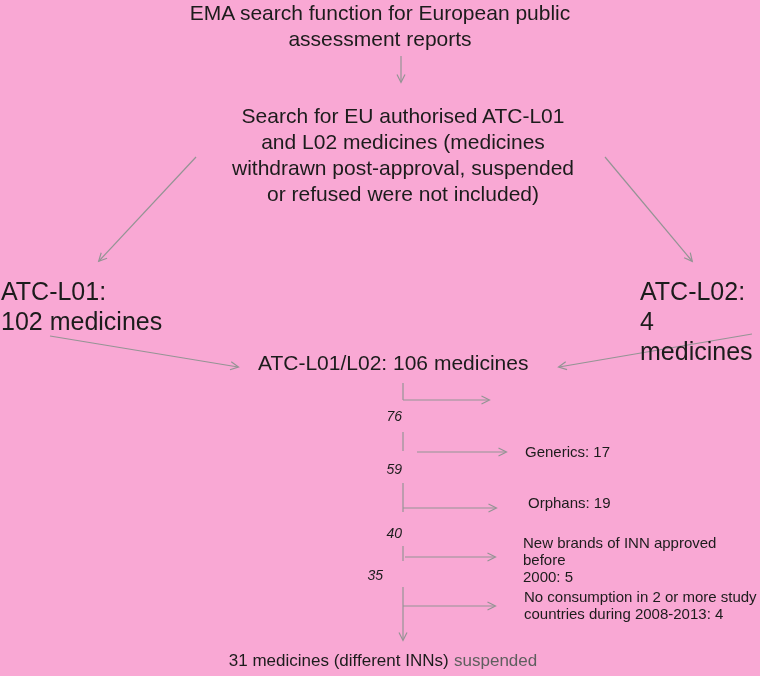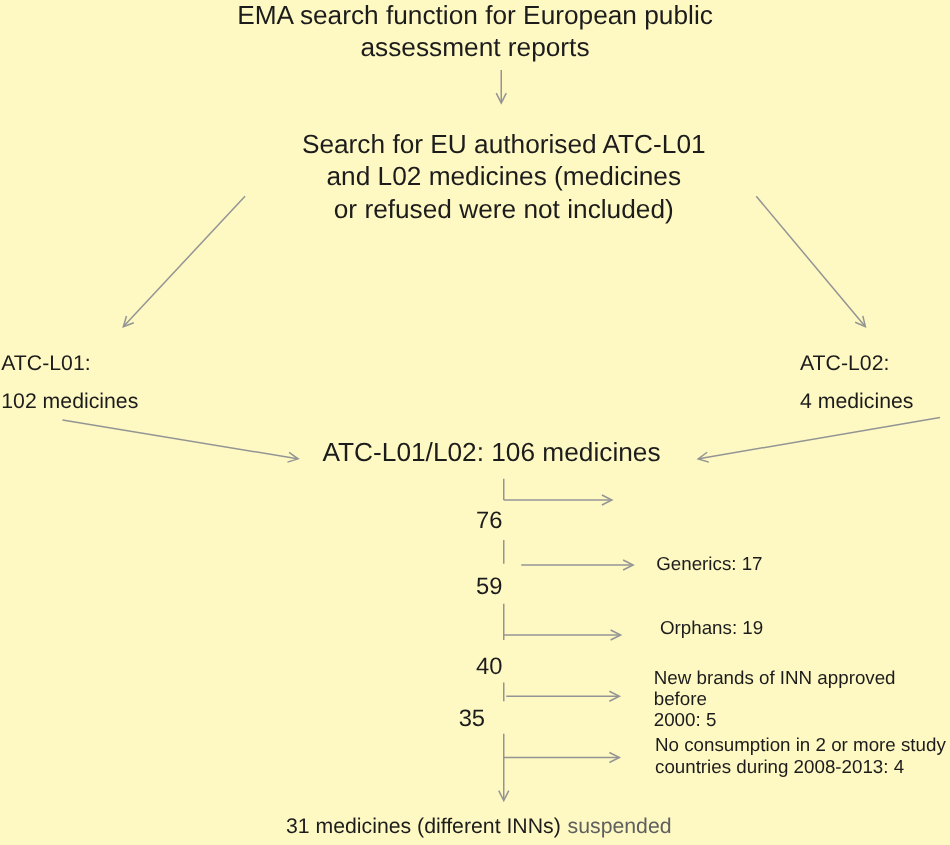--- a/index.html
+++ b/index.html
@@ -1,29 +1,29 @@
 <!DOCTYPE html>
 <html style="--text-color: #1c1c1c; --arrow-color: #949494; --suffix-color: #5f5f5f;"><head>
 <meta charset="utf-8">
 <style>
   html,body{margin:0;padding:0;background:#fff;}
   #canvas{
     position:relative;
     width:760px;height:676px;
-    background:#fef9c3;
+    background:#f9a8d4;
     font-family:"Liberation Sans", sans-serif;
     color:var(--text-color,#1c1c1c);
     overflow:hidden;
   }
   .abs{position:absolute;}
   .big{font-size:21px;line-height:26px;}
-  .branch{font-size:17px;line-height:30px;}
+  .branch{font-size:25px;line-height:30px;}
   .merged{font-size:21px;white-space:nowrap;}
   .small{font-size:15px;line-height:17px;}
-  .num{font-size:19px;line-height:17px;text-align:right;}
+  .num{font-size:14px;line-height:17px;text-align:right;font-style:italic;}
   .center{text-align:center;}
   .final{font-size:17px;white-space:nowrap;text-align:center;}
   .final .suffix{color:var(--suffix-color,#5f5f5f);margin-left:0.32em;}
   svg line{stroke:var(--arrow-color,#949494);stroke-width:1.2;}
 </style>
 </head>
 <body>
 
 <div id="canvas">
 
@@ -59,39 +59,40 @@
   </svg>
 
   <div class="abs big center" style="left:0;top:0;width:760px;">
     <div>EMA search function for European public</div>
     <div>assessment reports</div>
   </div>
 
   <div class="abs big center" style="left:203px;top:103px;width:400px;">
     <div>Search for EU authorised ATC-L01</div>
     <div>and L02 medicines (medicines</div>
+    <div>withdrawn post-approval, suspended</div>
     <div>or refused were not included)</div>
   </div>
 
   <div class="abs branch" style="left:1px;top:276px;width:220px;">
     <div>ATC-L01:</div>
     <div>102 medicines</div>
   </div>
 
   <div class="abs branch" style="left:640px;top:276px;width:120px;">
     <div>ATC-L02:</div>
     <div>4 medicines</div>
   </div>
 
   <div class="abs merged" style="left:258px;top:351px;">ATC-L01/L02: 106 medicines</div>
 
   <div class="abs num" style="left:353px;top:408px;width:49px;">76</div>
   <div class="abs num" style="left:353px;top:461px;width:49px;">59</div>
   <div class="abs num" style="left:353px;top:525px;width:49px;">40</div>
-  <div class="abs num" style="left:353px;top:567px;width:49px;text-align:center;">35</div>
+  <div class="abs num" style="left:334px;top:567px;width:49px;">35</div>
 
 
   <div class="abs small" style="left:525px;top:443px;width:236px;">
     <div>Generics: 17</div>
   </div>
 
   <div class="abs small" style="left:528px;top:494px;width:236px;">
     <div>Orphans: 19</div>
   </div>
 

